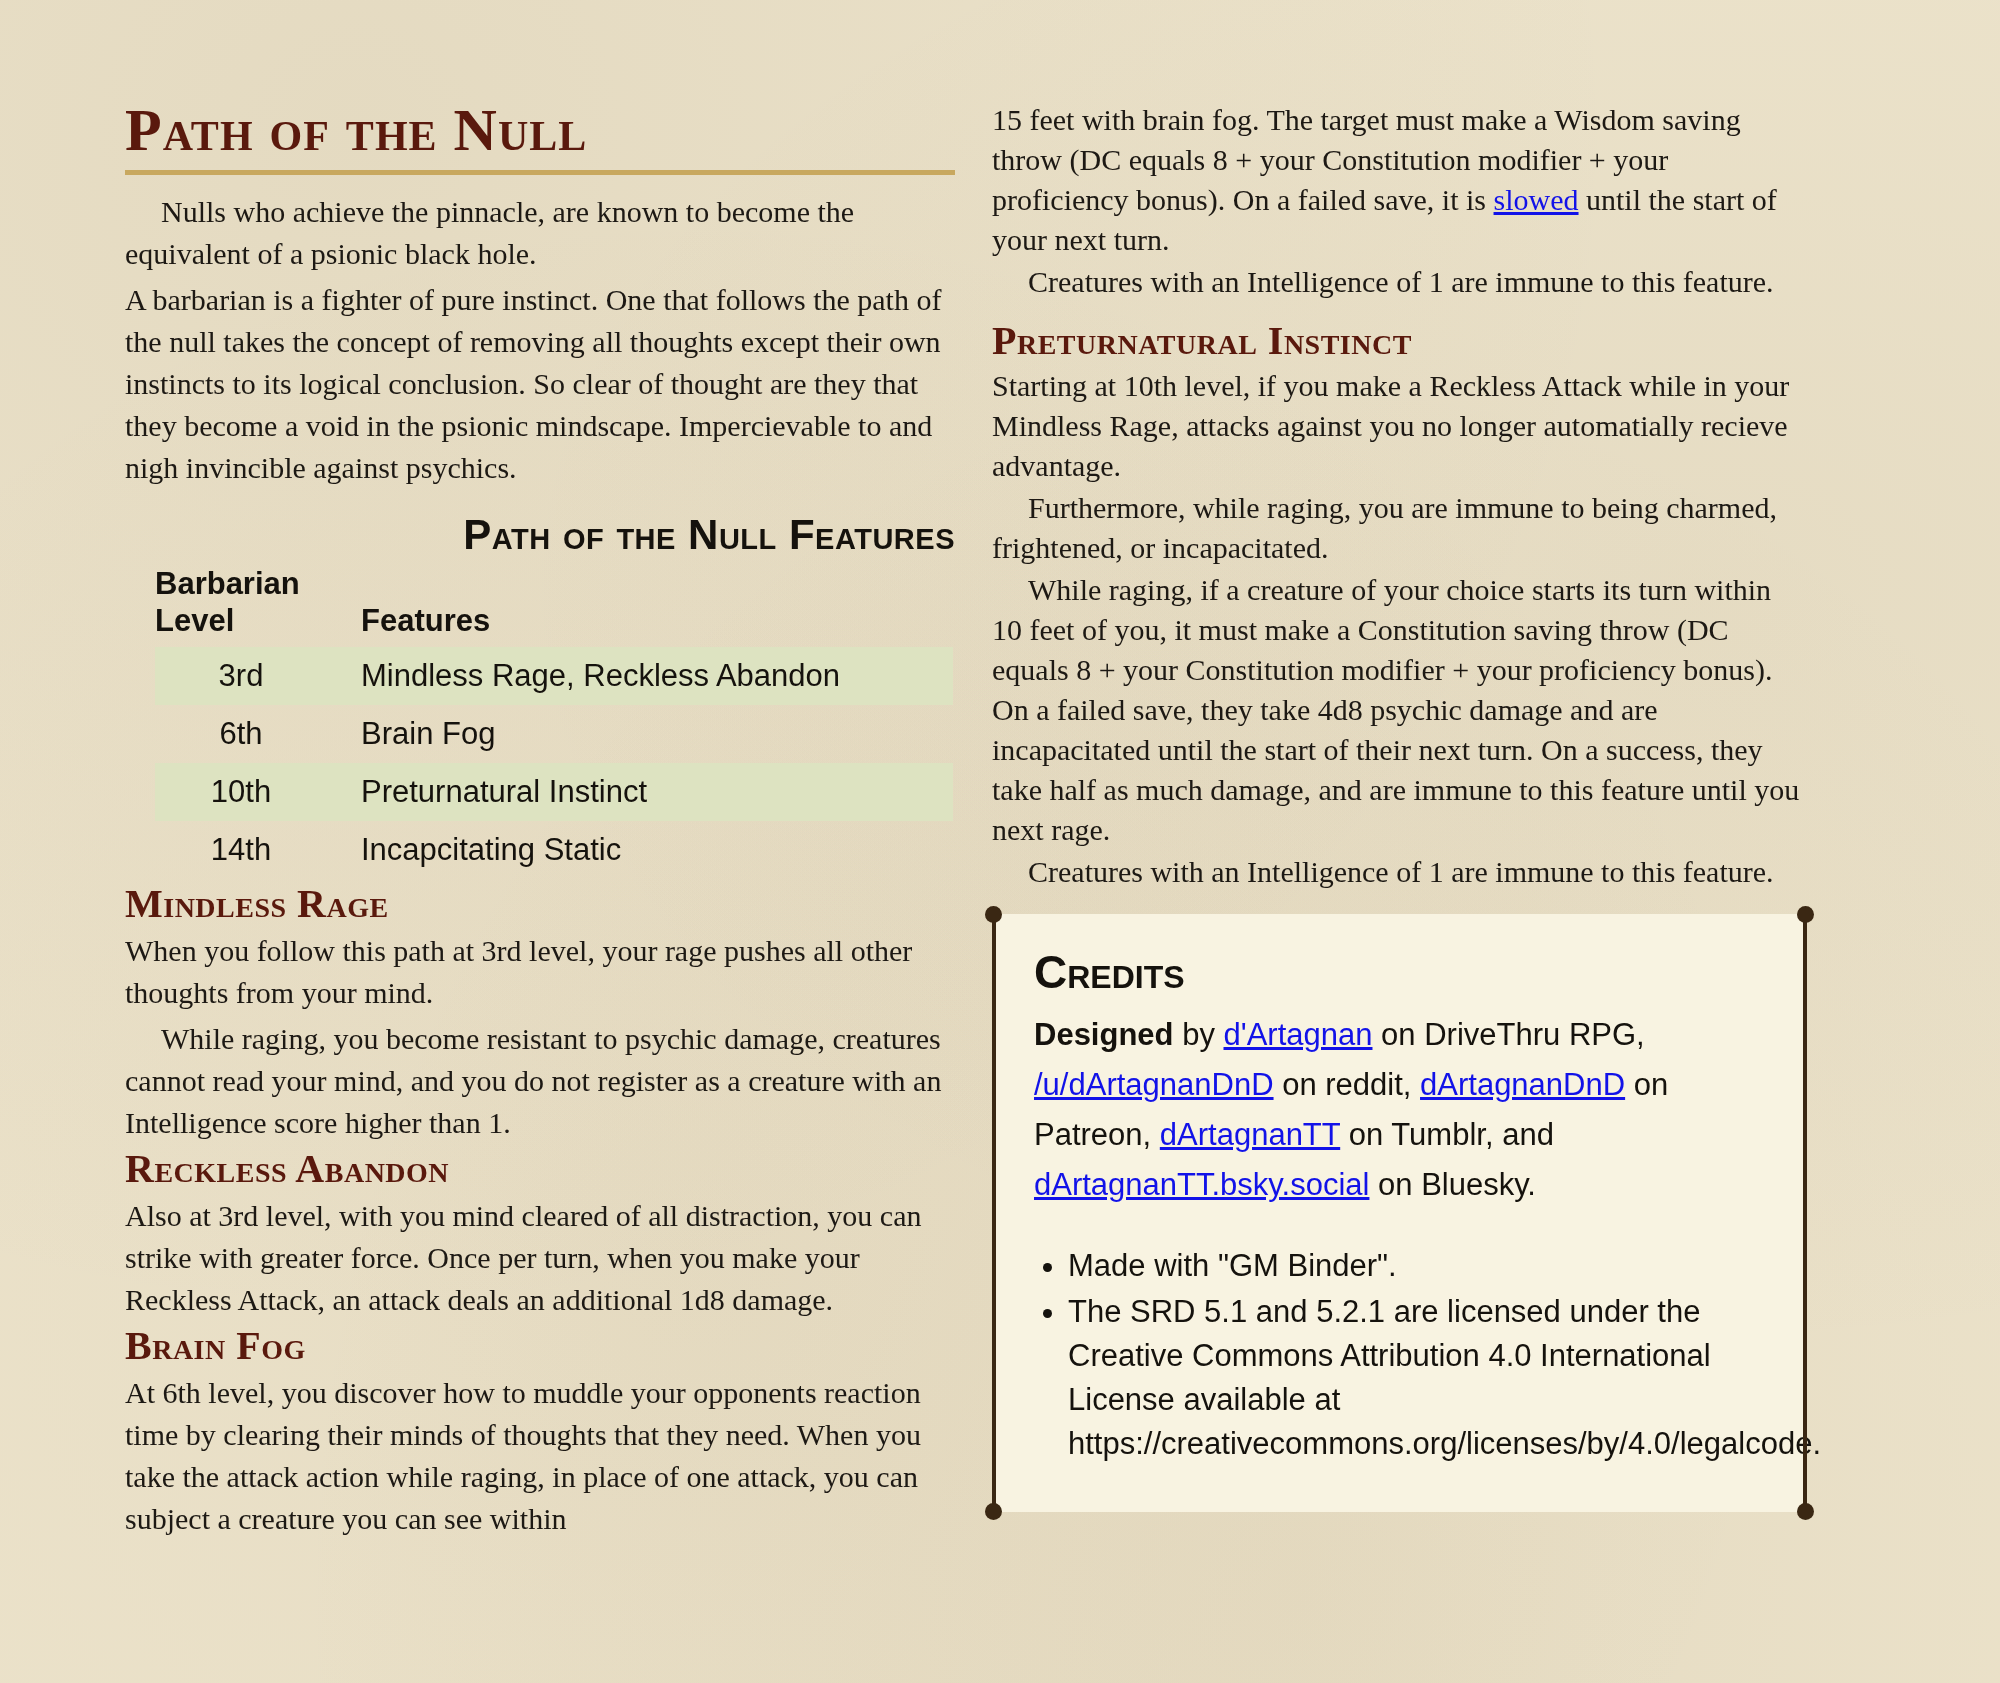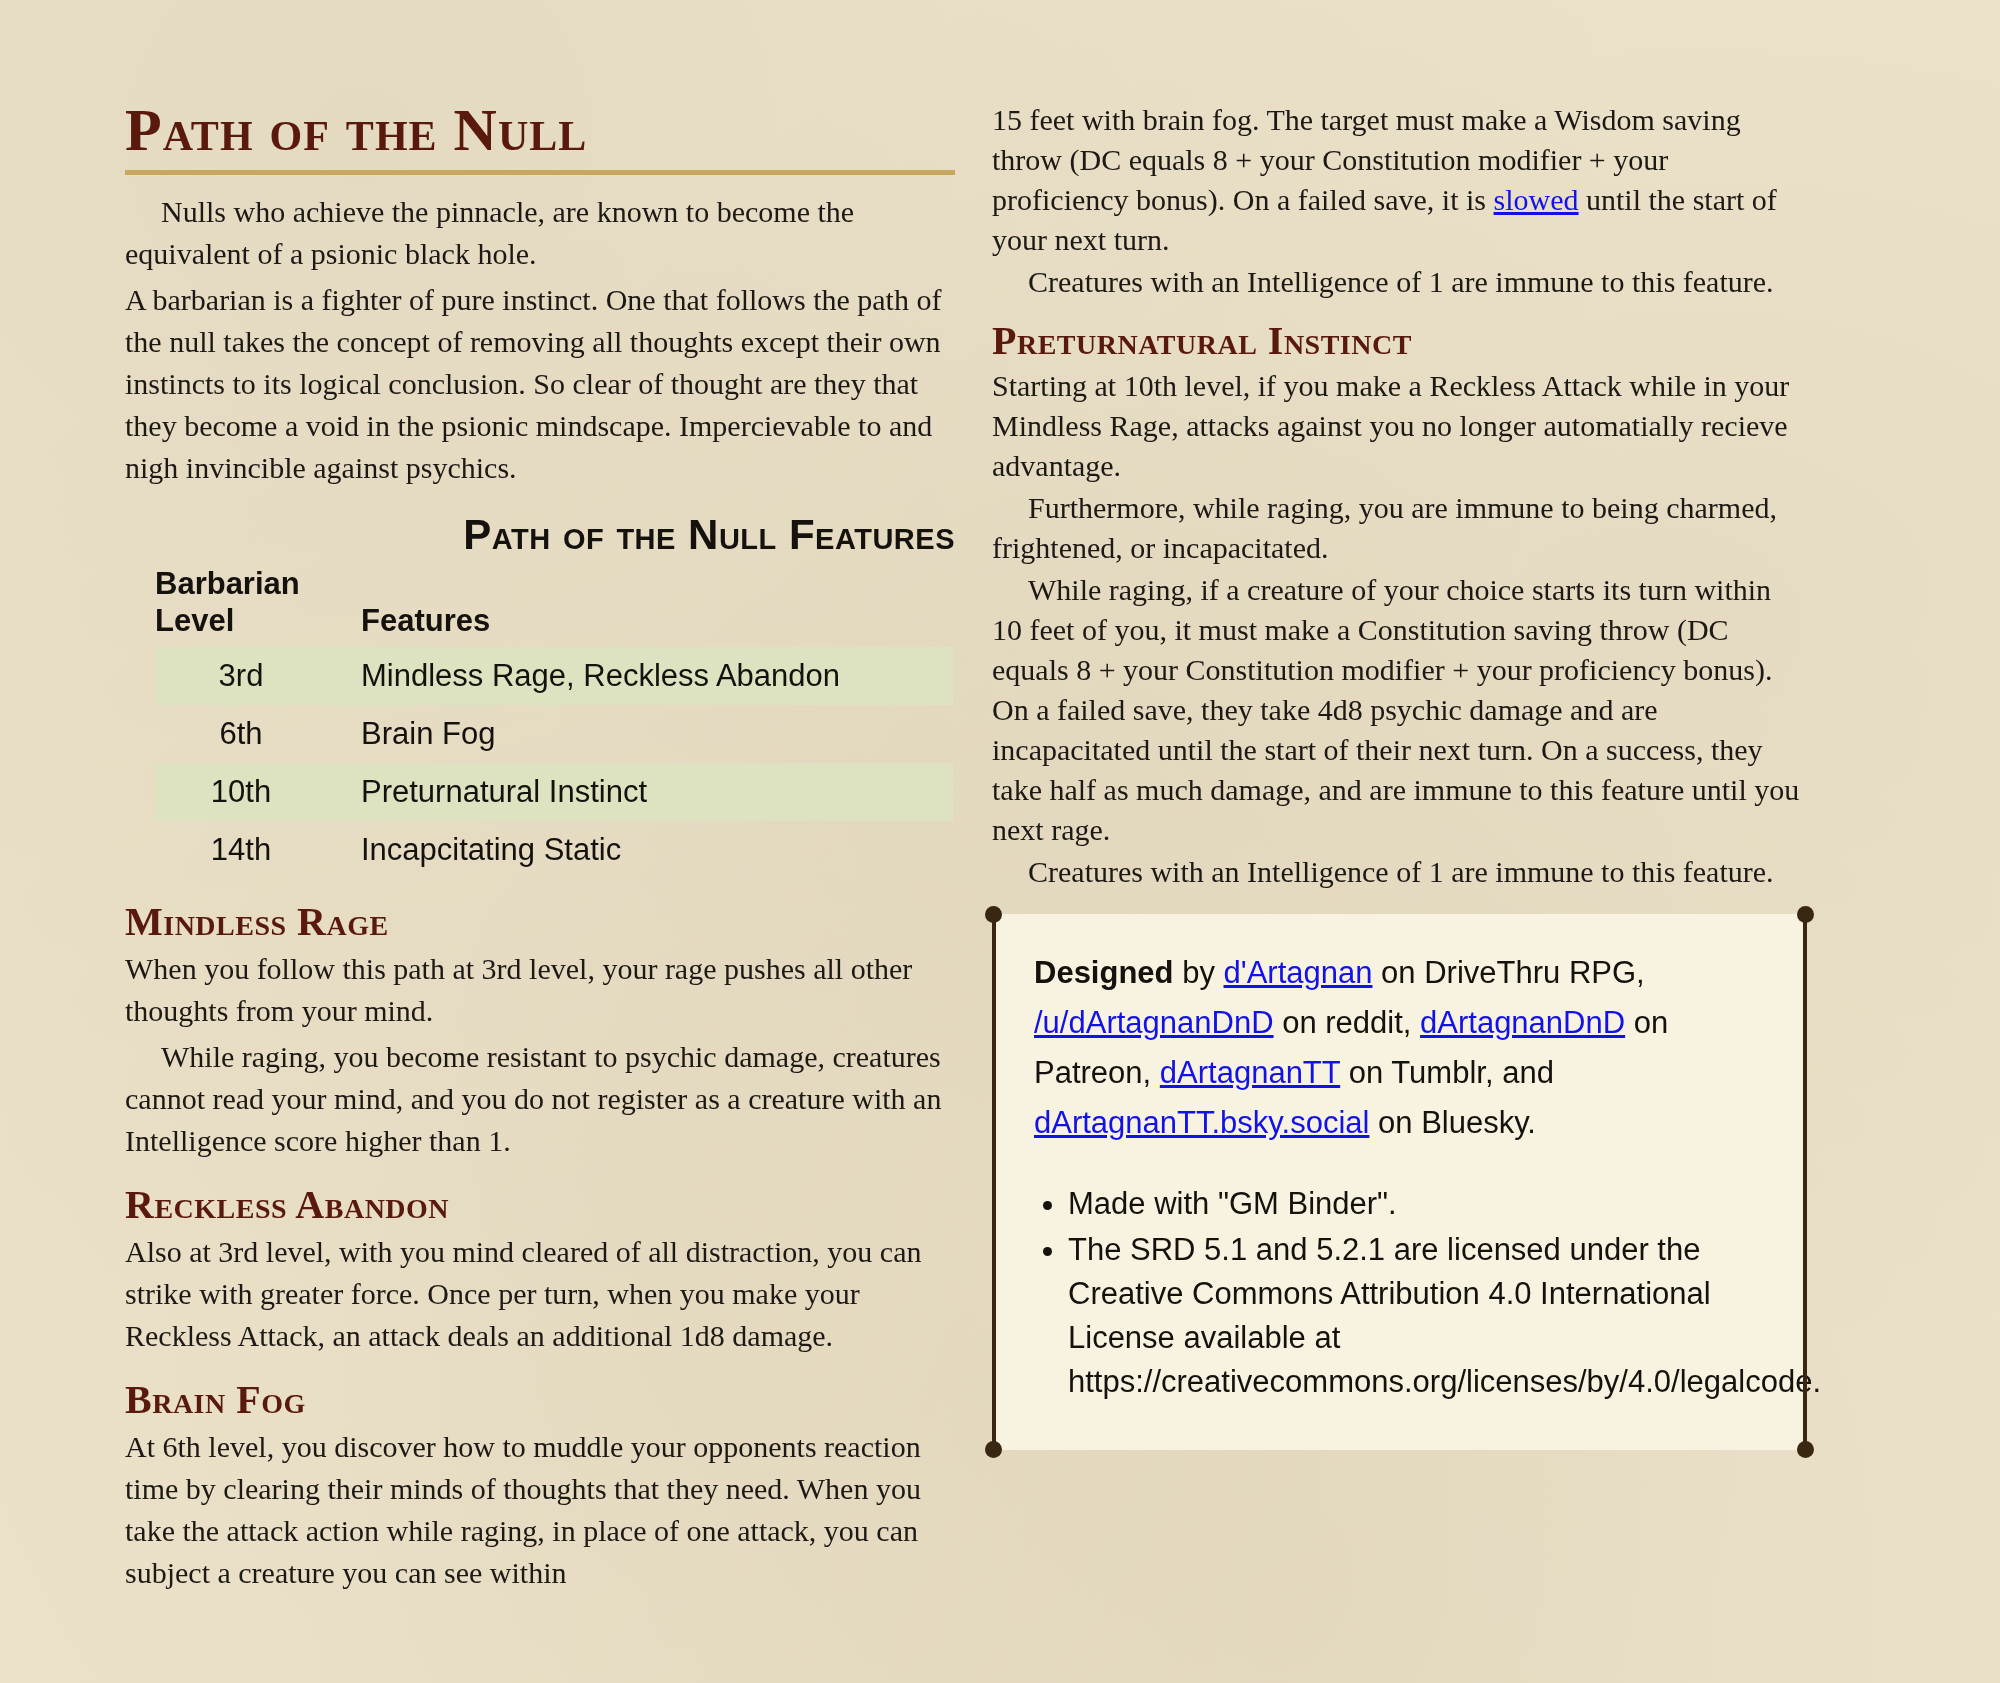--- a/index.html
+++ b/index.html
@@ -37,21 +37,21 @@
 
   h2.sans-head {
     margin:24px 0 8px 0;
     font-family:"Liberation Sans", sans-serif;
     font-variant:small-caps;
     font-weight:700;
     font-size:42px; line-height:1.05;
     color:#15120d; letter-spacing:.5px;text-align:right;
   }
   h3.red-head {
-    margin:22px 0 5px 0;
+    margin:4px 0 5px 0;
     font-family:"Liberation Serif", serif;
     font-variant:small-caps;
     font-weight:700;
     font-size:40px; line-height:1.05;
     color:#5a190d; letter-spacing:.5px;
   }
   #col-right h3.red-head { margin:18px 0 4px 0; }
 
   
   .feature-table {
@@ -164,20 +164,21 @@
 
     <div class="credits-frame">
       <div class="vline vl-left"></div>
       <div class="vline vl-right"></div>
       <span class="pin tl"></span>
       <span class="pin tr"></span>
       <span class="pin bl"></span>
       <span class="pin br"></span>
 
       <div class="credits-inner">
+        <h2 class="credits-head">Credits</h2>
         <p class="credits-text"><strong>Designed</strong><span> by </span><a class="link">d'Artagnan</a><span> on DriveThru RPG, </span><a class="link">/u/dArtagnanDnD</a><span> on reddit, </span><a class="link">dArtagnanDnD</a><span> on Patreon, </span><a class="link">dArtagnanTT</a><span> on Tumblr, and </span><a class="link">dArtagnanTT.bsky.social</a><span> on Bluesky.</span></p>
         <ul class="credits-bullets">
           <li>Made with "GM Binder".</li>
           <li>The SRD 5.1 and 5.2.1 are licensed under the Creative Commons Attribution 4.0 International License available at https://creativecommons.org/licenses/by/4.0/legalcode.</li>
         </ul>
       </div>
     </div>
   </div>
 
 </div>

